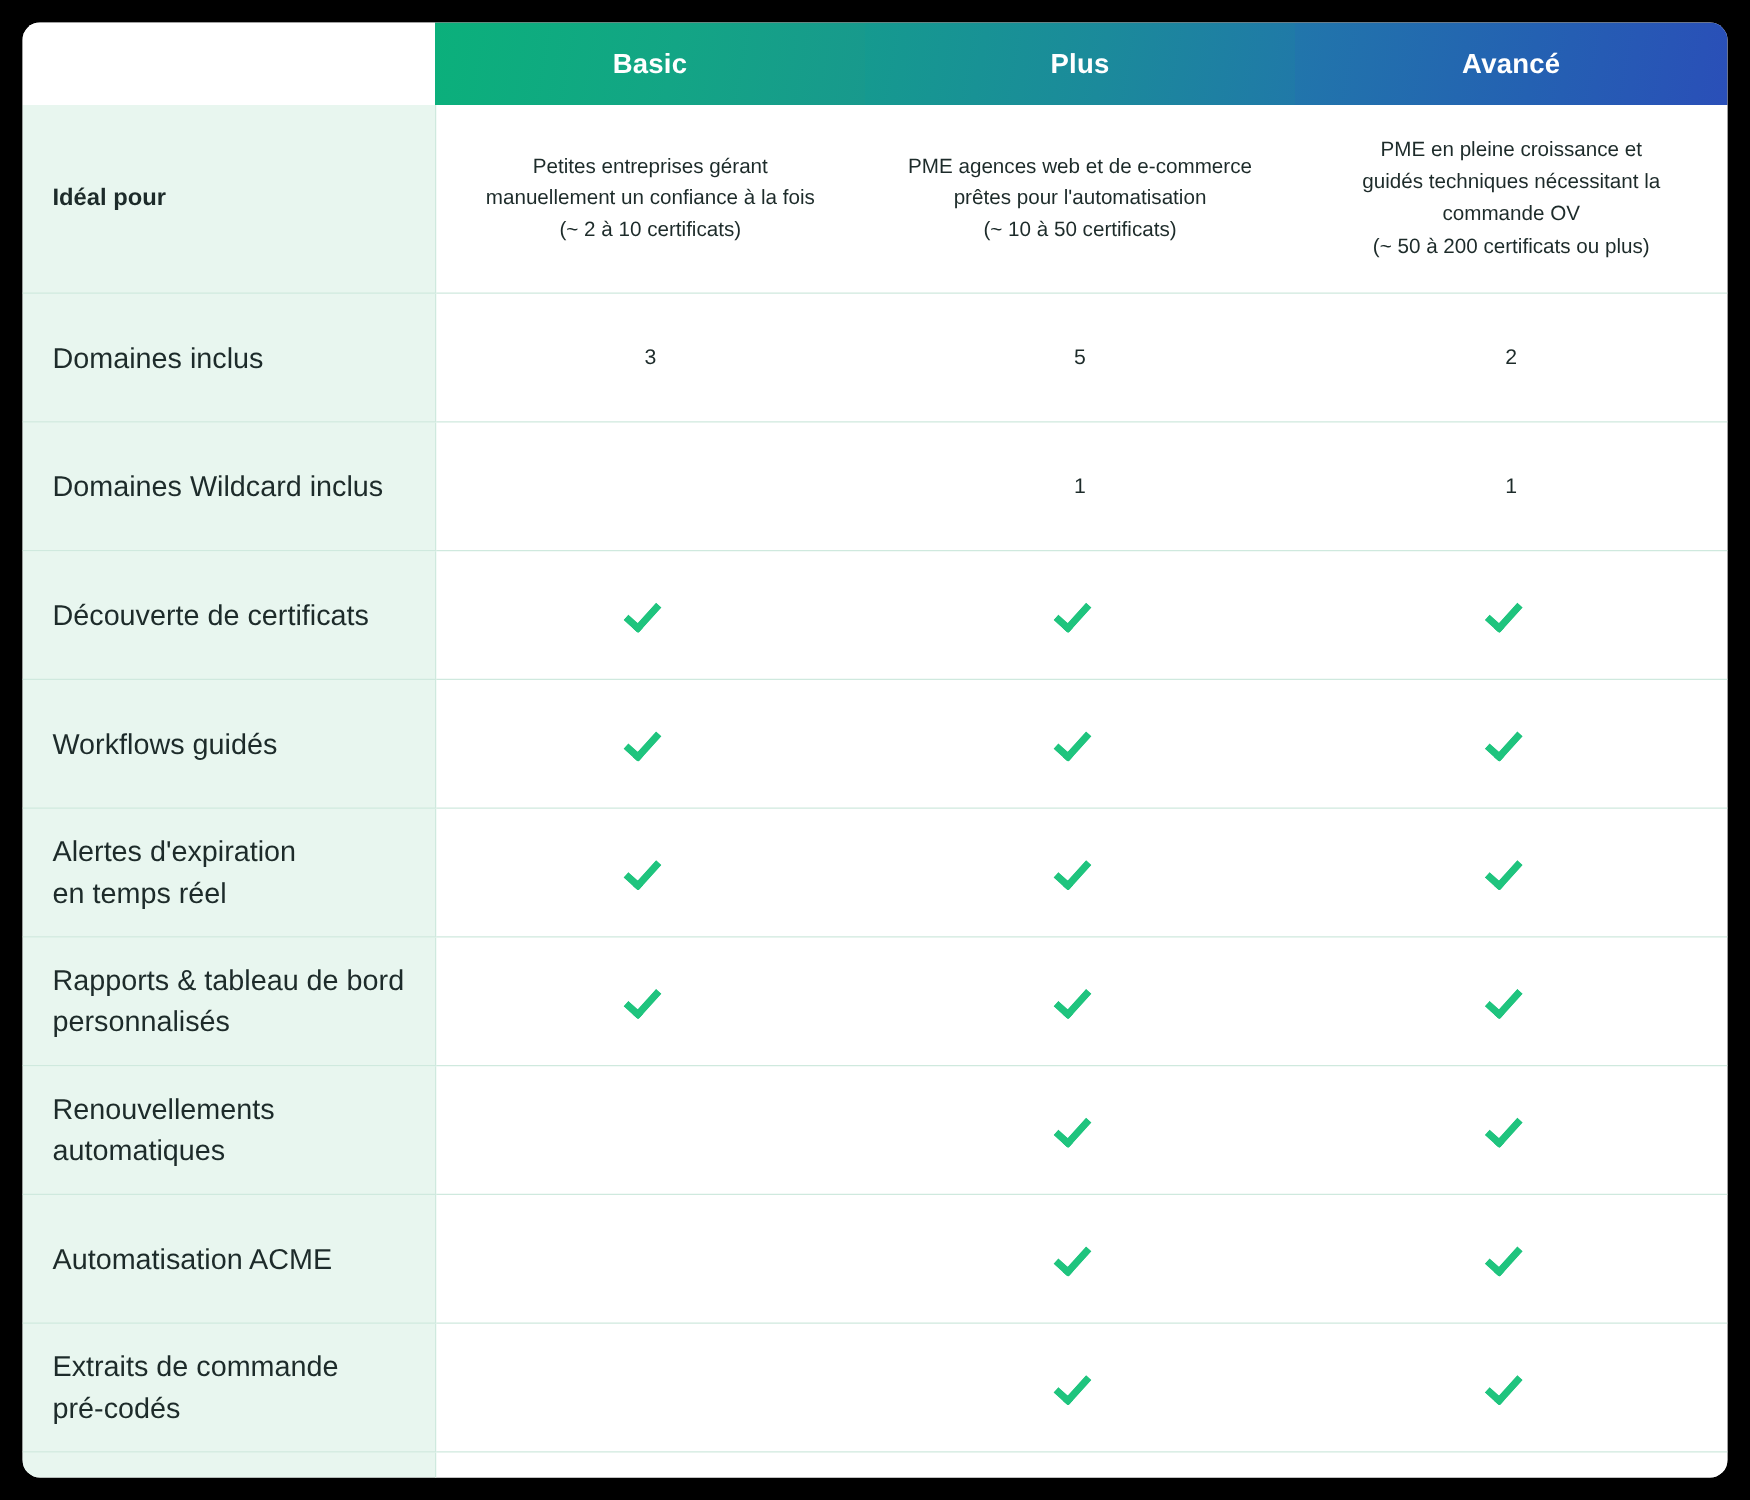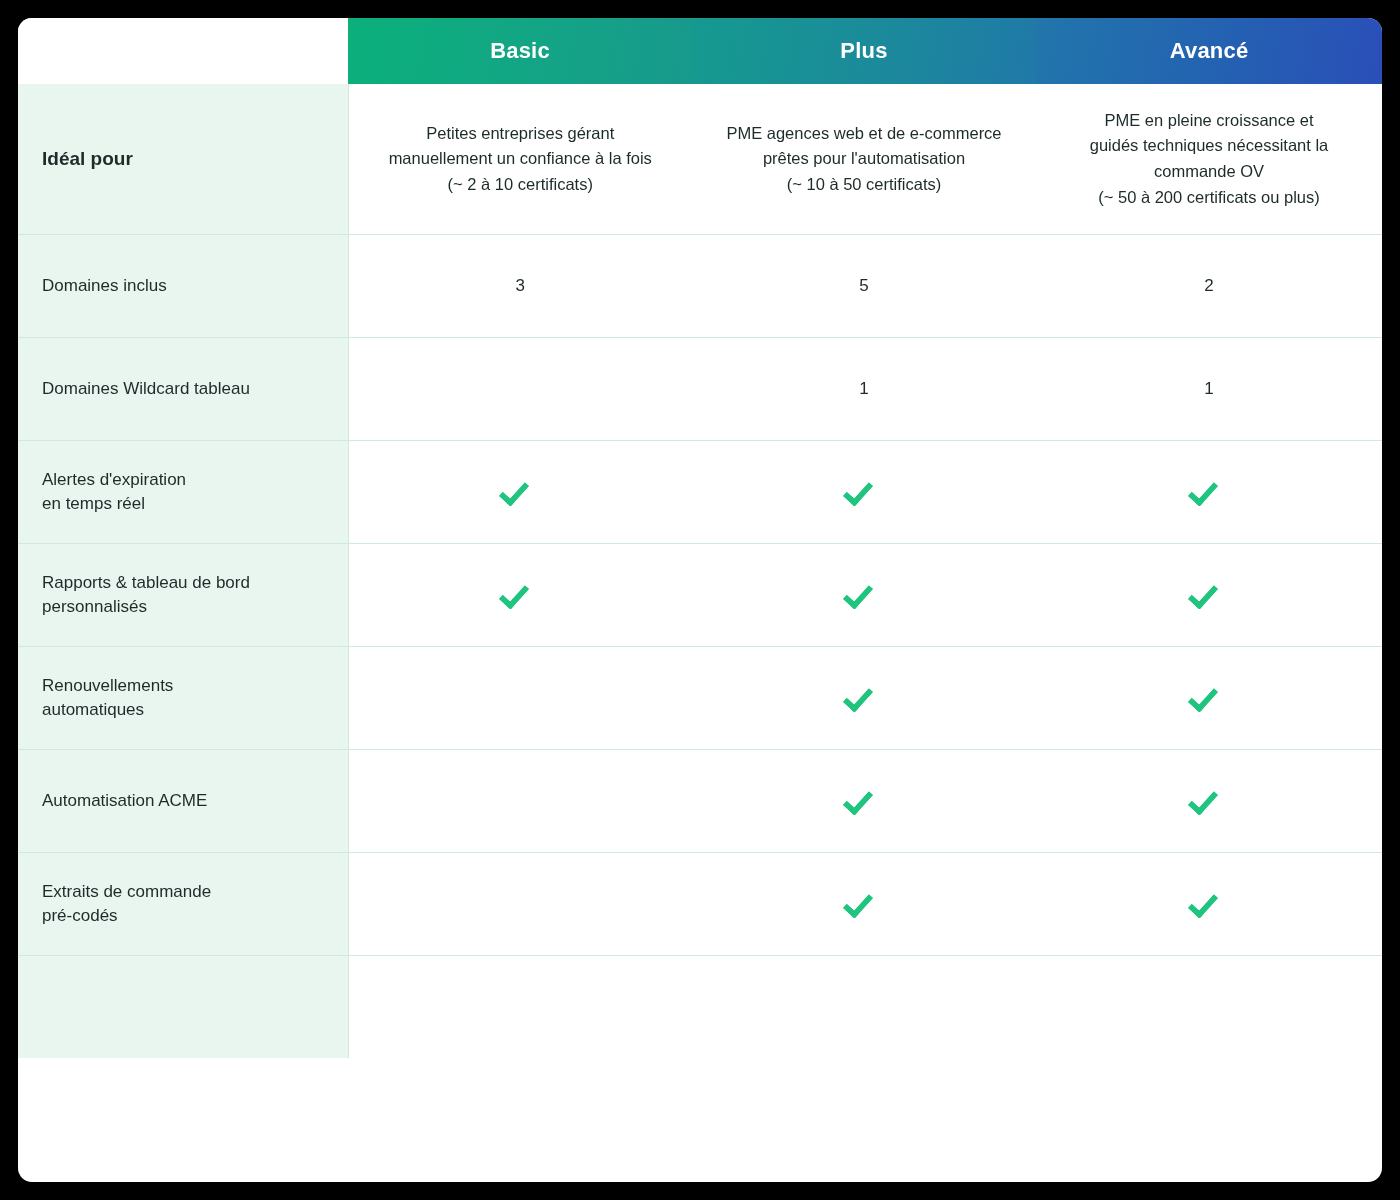--- a/index.html
+++ b/index.html
@@ -68,21 +68,21 @@
   td {
     border-top: 1px solid #cfe9de;
     vertical-align: middle;
     padding: 0;
   }
   tbody tr:first-child td { border-top: none; }
 
   td.feature {
     background: #e8f6ef;
     color: #1d2b2a;
-    font-size: 17px;
+    font-size: 23px;
     line-height: 1.42;
     padding: 14px 22px 14px 24px;
     border-right: 1px solid #cfe9de;
   }
   td.feature.ideal {
     font-weight: bold;
     font-size: 19px;
   }
   td.value {
     background: #ffffff;
@@ -174,27 +174,39 @@
         </tr>
 
         <tr class="row-tall">
           <td class="feature">Domaines inclus</td>
           <td class="value">3</td>
           <td class="value">5</td>
           <td class="value">2</td>
         </tr>
 
         <tr class="row-tall">
-          <td class="feature">Domaines Wildcard tableau</td>
+          <td class="feature">Domaines Wildcard inclus</td>
           <td class="value"></td>
           <td class="value">1</td>
           <td class="value">1</td>
         </tr>
 
-
+        <tr class="row-tall">
+          <td class="feature">Découverte de certificats</td>
+          <td class="value"><span class="check"></span></td>
+          <td class="value"><span class="check"></span></td>
+          <td class="value"><span class="check"></span></td>
+        </tr>
+
+        <tr class="row-tall">
+          <td class="feature">Workflows guidés</td>
+          <td class="value"><span class="check"></span></td>
+          <td class="value"><span class="check"></span></td>
+          <td class="value"><span class="check"></span></td>
+        </tr>
 
         <tr class="row-tall">
           <td class="feature">
             <span class="nowrap-line">Alertes d'expiration</span>
             <span class="nowrap-line">en temps réel</span>
           </td>
           <td class="value"><span class="check"></span></td>
           <td class="value"><span class="check"></span></td>
           <td class="value"><span class="check"></span></td>
         </tr>

